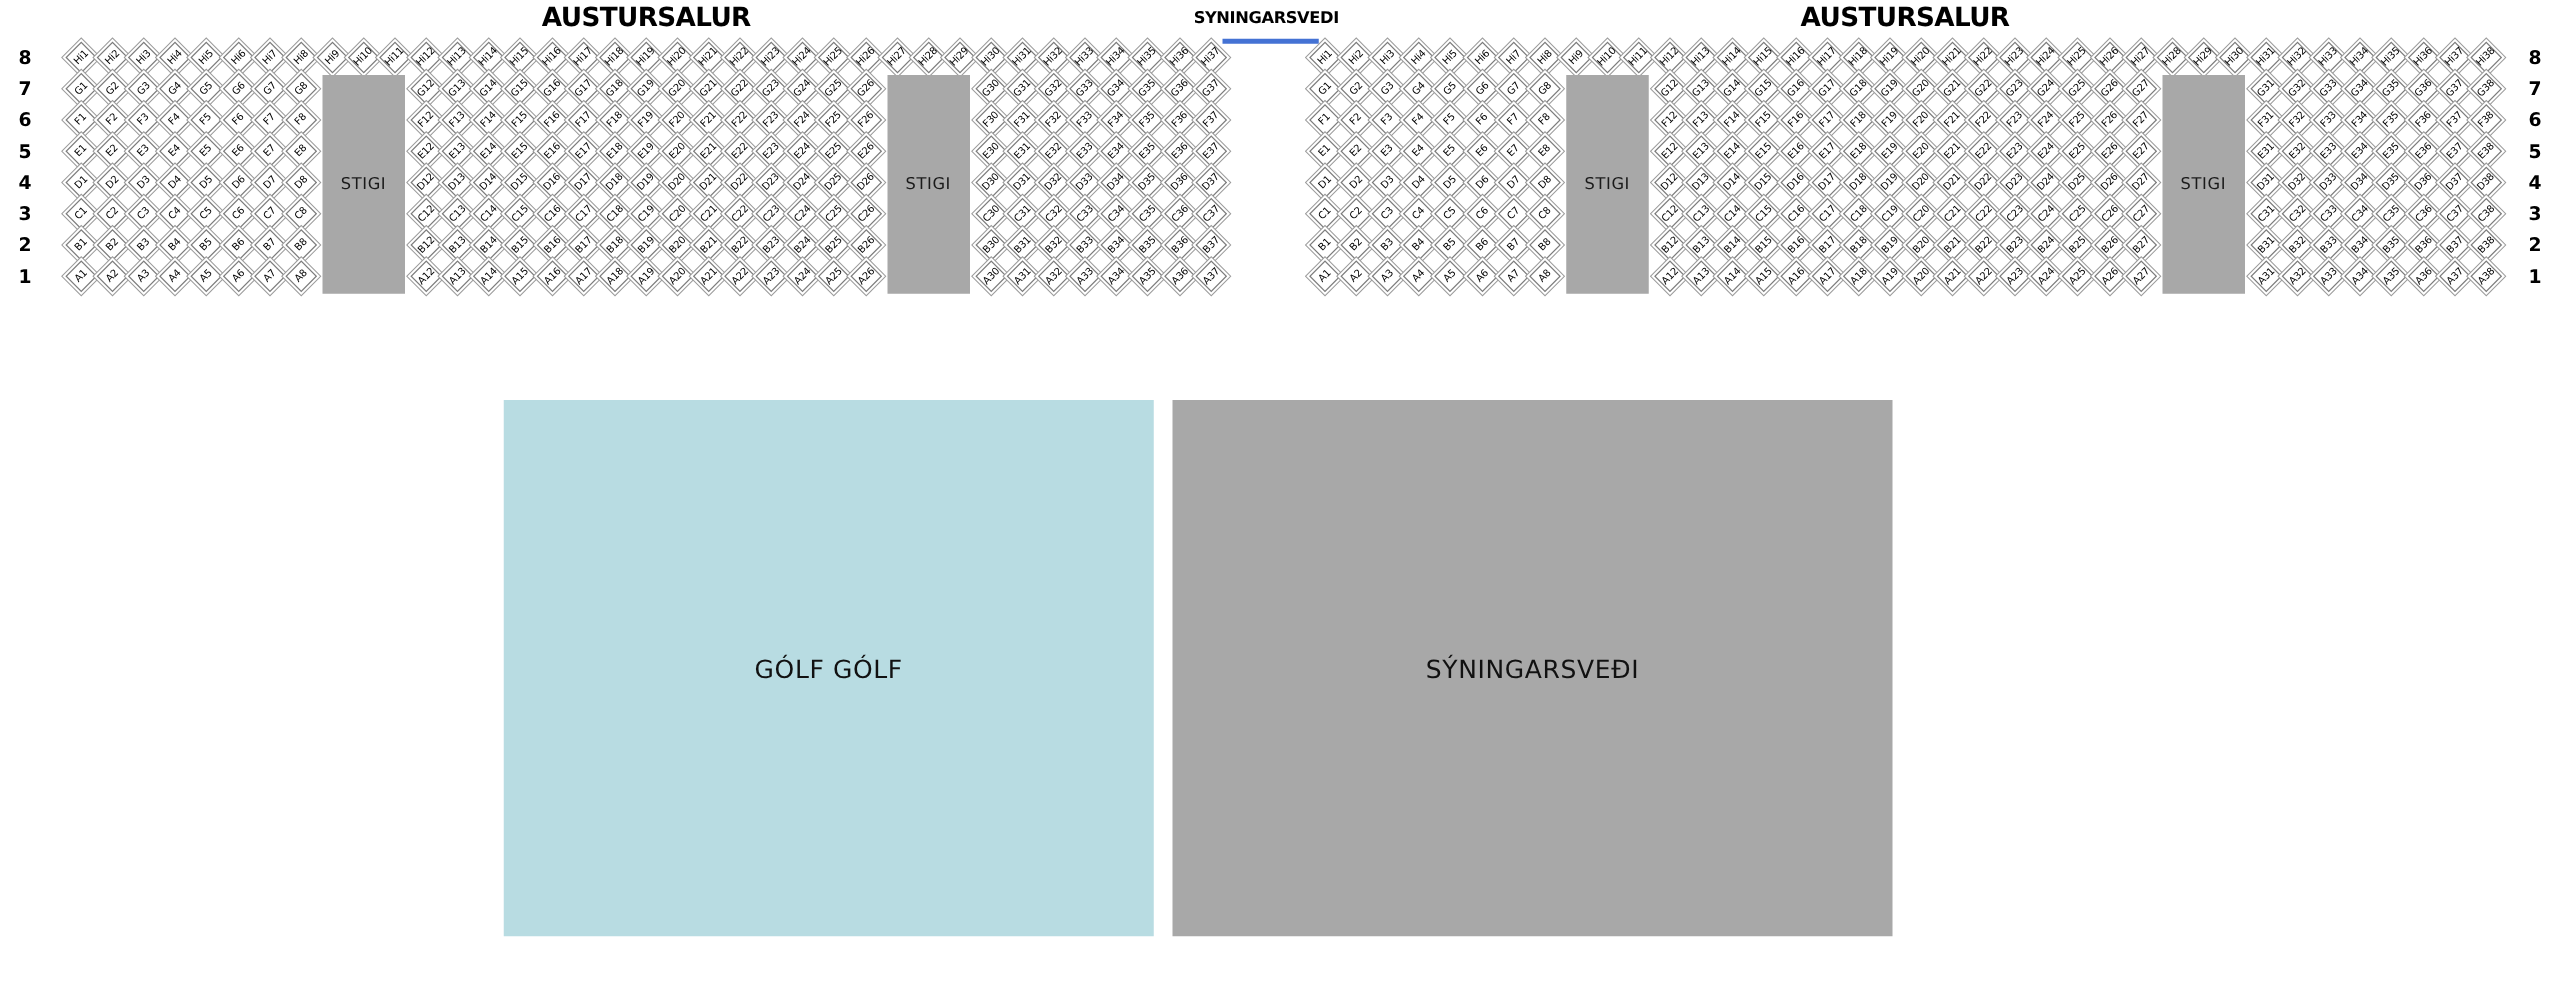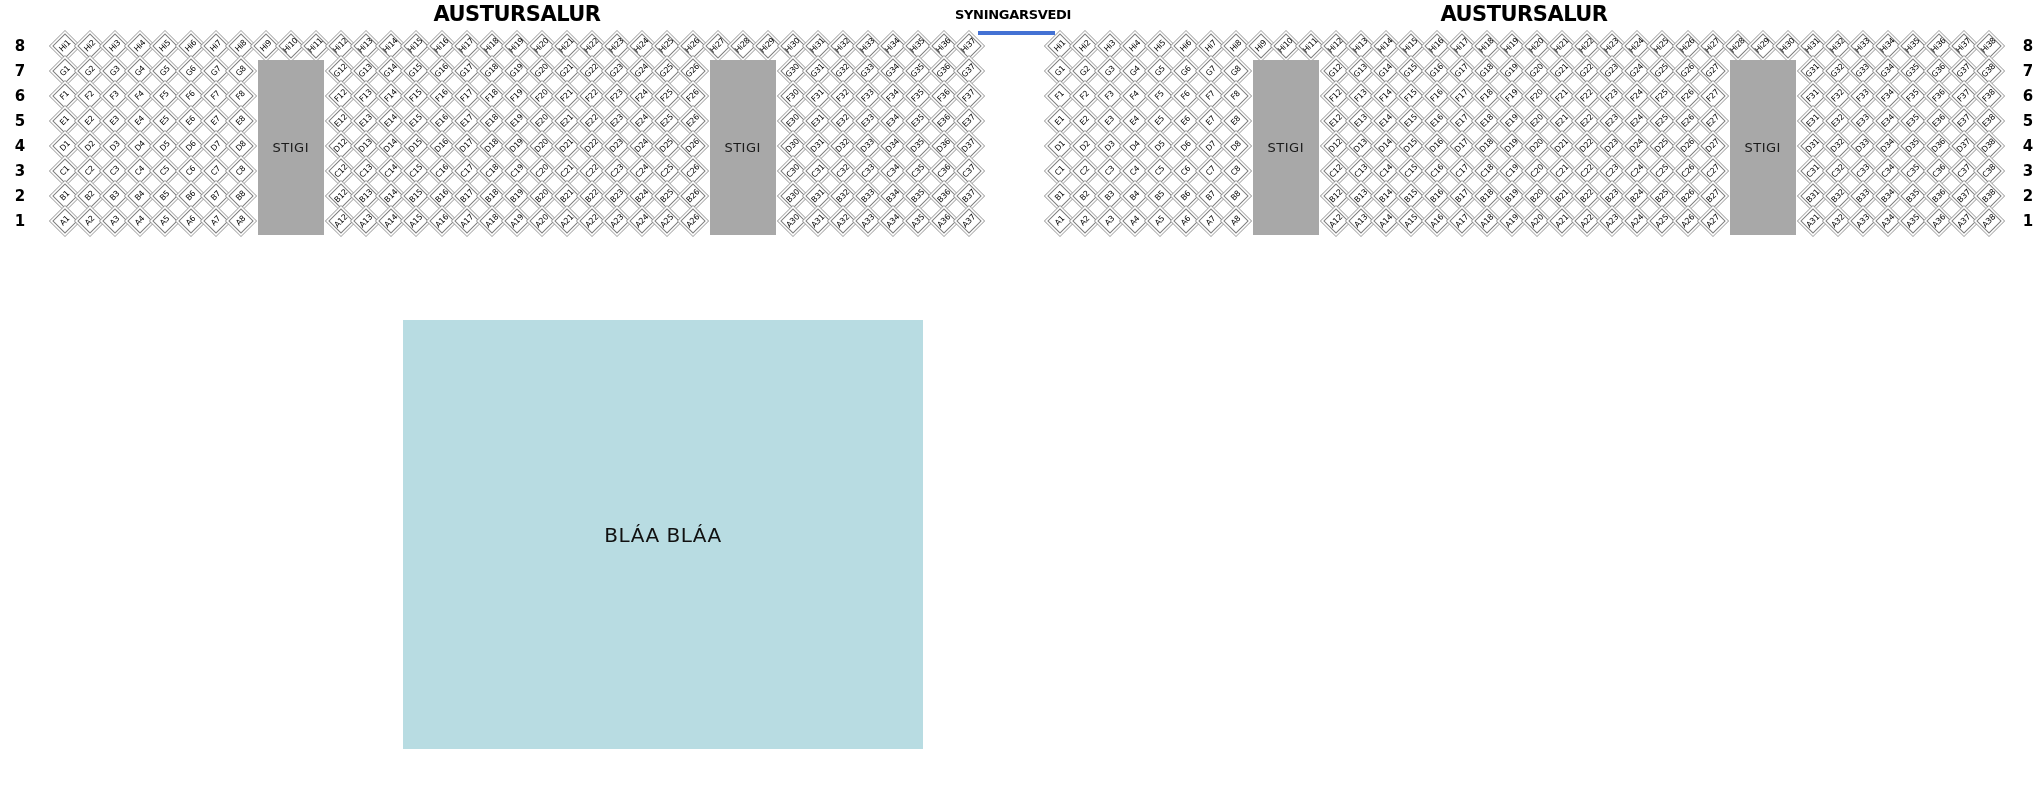--- a/index.html
+++ b/index.html
@@ -1617,16 +1617,19 @@
       </div>
       <div class="stairs" style="left: 1252.8px; top: 60px; width: 66px; height: 175px; background: rgb(168, 168, 168);">
         <span>STIGI</span>
       </div>
       <div class="stairs" style="left: 1729.7px; top: 60px; width: 66px; height: 175px; background: rgb(168, 168, 168);">
         <span>STIGI</span>
       </div>
     </div>
 
   <div class="area area-2" style="background: rgb(184, 220, 226); color: rgb(17, 17, 17);">
-    <span>BLÁA BLÁA</span>
+    <span>GÓLF GÓLF</span>
+  </div>
+  <div class="area area-3" style="background: rgb(168, 168, 168); color: rgb(17, 17, 17);">
+    <span>SÝNINGARSVEÐI</span>
   </div>
 
 </div>
 
 </body></html>

